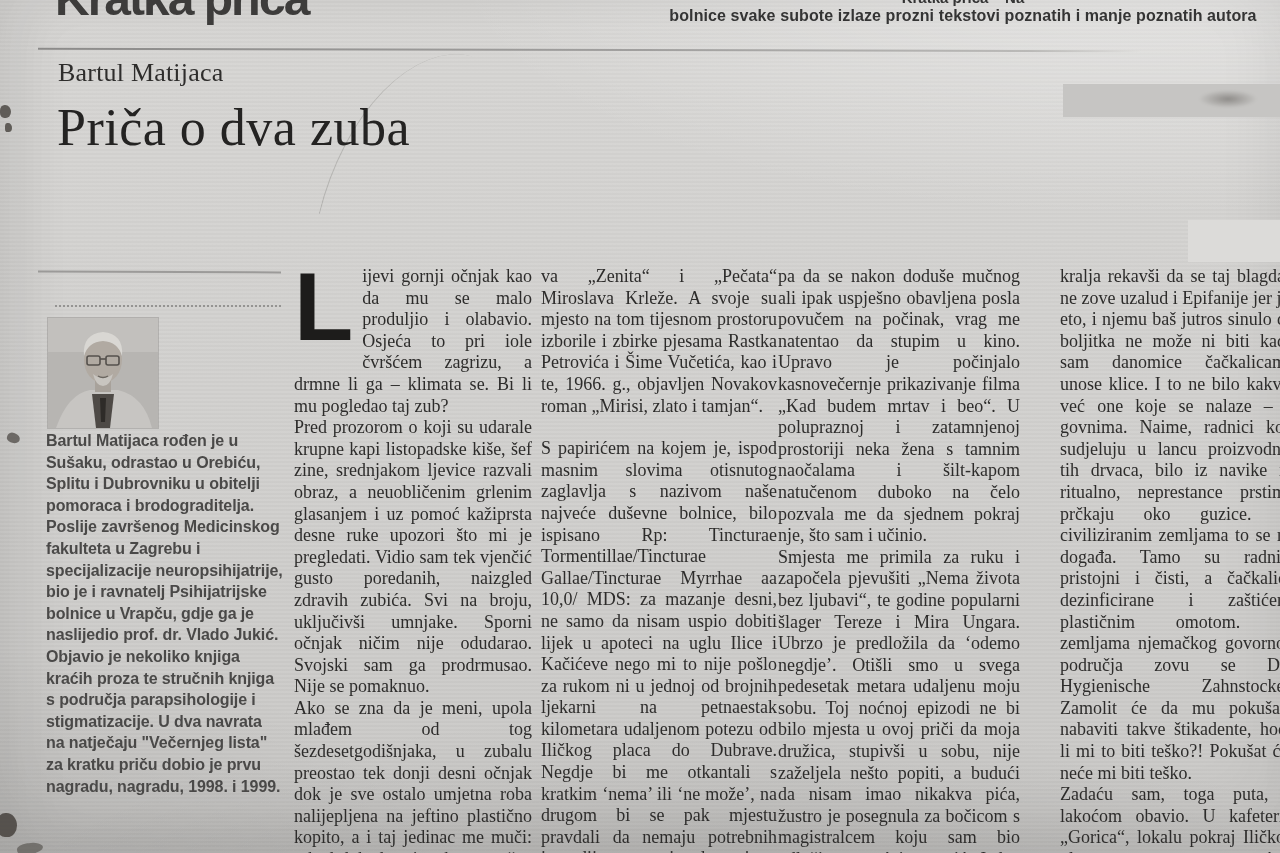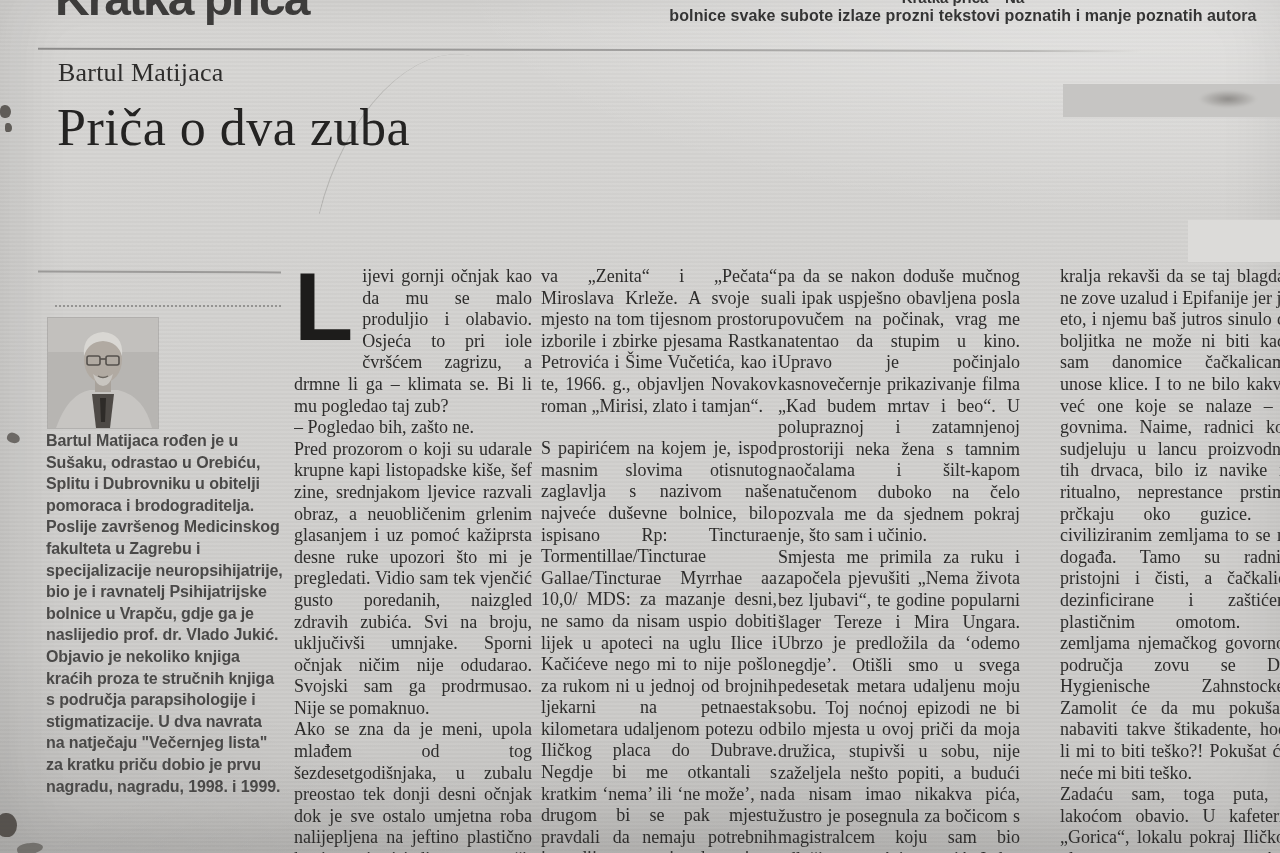--- a/index.html
+++ b/index.html
@@ -115,21 +115,20 @@
       <line x1="52" y1="41" x2="58" y2="41" stroke="#55514d" stroke-width="1.6"></line>
 
       <path d="M45 56 Q55 64 65 56 Q62 68 55 68 Q48 68 45 56 Z" fill="#c8c5c0"></path>
       <path d="M50 58 Q55 61 60 58" stroke="#6b6660" stroke-width="1.4" fill="none"></path>
     </svg>
   </div>
   <div class="bio">Bartul Matijaca rođen je u Sušaku, odrastao u Orebiću, Splitu i Dubrovniku u obitelji pomoraca i brodograditelja. Poslije završenog Medicinskog fakulteta u Zagrebu i specijalizacije neuropsihijatrije, bio je i ravnatelj Psihijatrijske bolnice u Vrapču, gdje ga je naslijedio prof. dr. Vlado Jukić. Objavio je nekoliko knjiga kraćih proza te stručnih knjiga s područja parapsihologije i stigmatizacije. U dva navrata na natječaju "Večernjeg lista" za kratku priču dobio je prvu nagradu, nagradu, 1998. i 1999.</div>
 
   <div class="col col1">
     <p><span class="dropcap">L</span><span>ijevi gornji očnjak kao da mu se malo produljio i olabavio. Osjeća to pri iole čvršćem zagrizu, a drmne li ga – klimata se. Bi li mu pogledao taj zub?</span></p>
-    <p>– Pogledao bih, zašto ne.</p>
     <p>Pred prozorom o koji su udarale krupne kapi listopadske kiše, šef zine, srednjakom ljevice razvali obraz, a neuobličenim grlenim glasanjem i uz pomoć kažiprsta desne ruke upozori što mi je pregledati. Vidio sam tek vjenčić gusto poredanih, naizgled zdravih zubića. Svi na broju, uključivši umnjake. Sporni očnjak ničim nije odudarao. Svojski sam ga prodrmusao. Nije se pomaknuo.</p>
     <p>Ako se zna da je meni, upola mlađem od tog šezdesetgodišnjaka, u zubalu preostao tek donji desni očnjak dok je sve ostalo umjetna roba nalijepljena na jeftino plastično kopito, a i taj jedinac me muči: otkad-dokad pri srkutu nečeg vrelijeg ili mrzlijeg, ponekad i bez ikakva povoda, sijevne mi i čeljusti se proširi nepodnošljiva bol, ako se dakle sve to zna lako se domisliti da mi je bilo teško išta reći o nalazu koji je</p>
   </div>
 
   <div class="col col2">
     <p>va „Zenita“ i „Pečata“ Miroslava Krleže. A svoje su mjesto na tom tijesnom prostoru izborile i zbirke pjesama Rastka Petrovića i Šime Vučetića, kao i te, 1966. g., objavljen Novakov roman „Mirisi, zlato i tamjan“.</p>
     <div class="pgap"></div>
     <p>S papirićem na kojem je, ispod masnim slovima otisnutog zaglavlja s nazivom naše najveće duševne bolnice, bilo ispisano Rp: Tincturae Tormentillae/Tincturae Gallae/Tincturae Myrrhae aa 10,0/ MDS: za mazanje desni, ne samo da nisam uspio dobiti lijek u apoteci na uglu Ilice i Kačićeve nego mi to nije pošlo za rukom ni u jednoj od brojnih ljekarni na petnaestak kilometara udaljenom potezu od Iličkog placa do Dubrave. Negdje bi me otkantali s kratkim ‘nema’ ili ‘ne može’, na drugom bi se pak mjestu pravdali da nemaju potrebnih ingredijenata za izradu smjese. Riječju, doživljavao sam sve ono što doživljavaju i drugi klijenti koji nastoje u ljekarni ishoditi iole zahtjevniji magistralni lijek. Moja je, međutim, pozicija bila kompliciranija. Naime, recept je bio ispisan i</p>
   </div>
 

